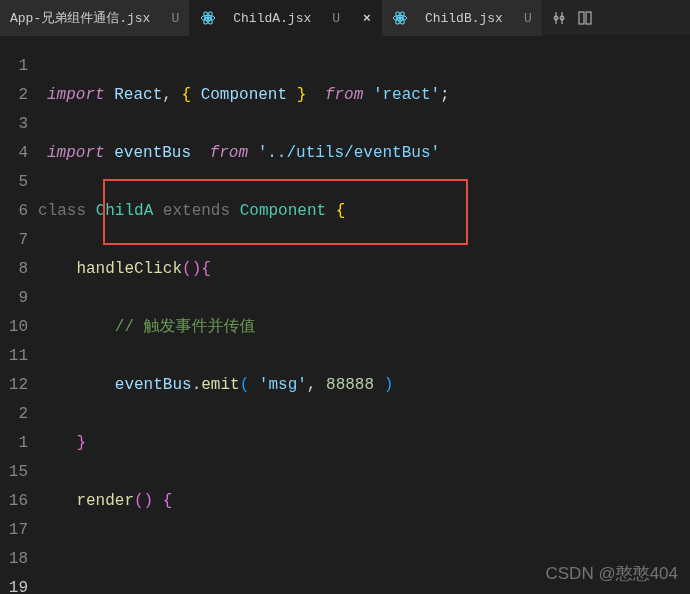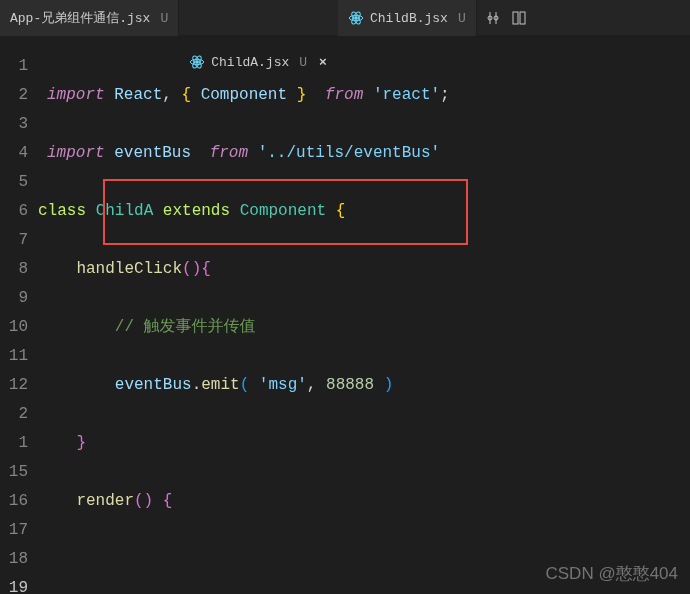--- a/index.html
+++ b/index.html
@@ -22,25 +22,24 @@
   .tab {
     display: flex;
     align-items: center;
     padding: 0 10px;
     height: 36px;
     background: #2d2d2d;
     border-right: 1px solid #1e1e1e;
     font-size: 13px;
     color: #cccccc;
     cursor: pointer;
-    gap: 6px;
+    gap: 17px;
   }
   .tab.active {
     background: #1e1e1e;
-    margin-top: 44px;
   }
   .tab svg { width: 16px; height: 16px; flex-shrink:0; }
   .unsaved {
     color: #858585;
     margin-left: 4px;
   }
   .close {
     color: #cccccc;
     margin-left: 6px;
     font-weight: bold;
@@ -71,21 +70,21 @@
   .gutter .cur { color: #c6c6c6; }
   .code {
     flex: 1;
     padding-top: 16px;
     font-size: 16px;
     line-height: 29px;
     white-space: pre;
     position: relative;
   }
   .kw   { color: #c586c0; font-style: italic; margin-left: 9px; }
-  .def  { color: #bef264; margin-top: 32px; }
+  .def  { color: #737373; margin-top: 32px; }
   .cls  { color: #4ec9b0; }
   .fn   { color: #dcdcaa; }
   .str  { color: #7dd3fc; }
   .num  { color: #b5cea8; }
   .pun  { color: #d4d4d4; }
   .cmnt { color: #6a9955; }
   .var  { color: #9cdcfe; }
   .br   { color: #ffd700; }
   .br2  { color: #da70d6; }
   .br3  { color: #179fff; }

